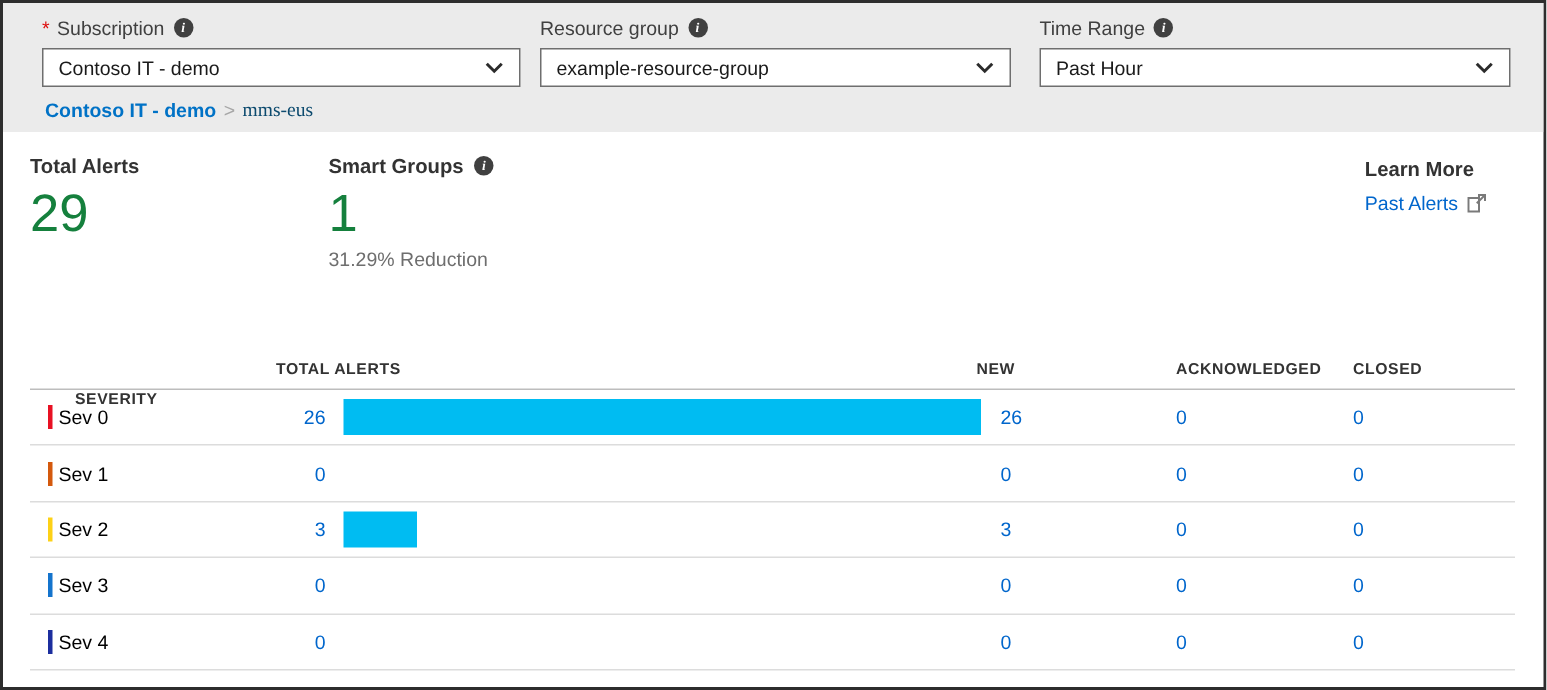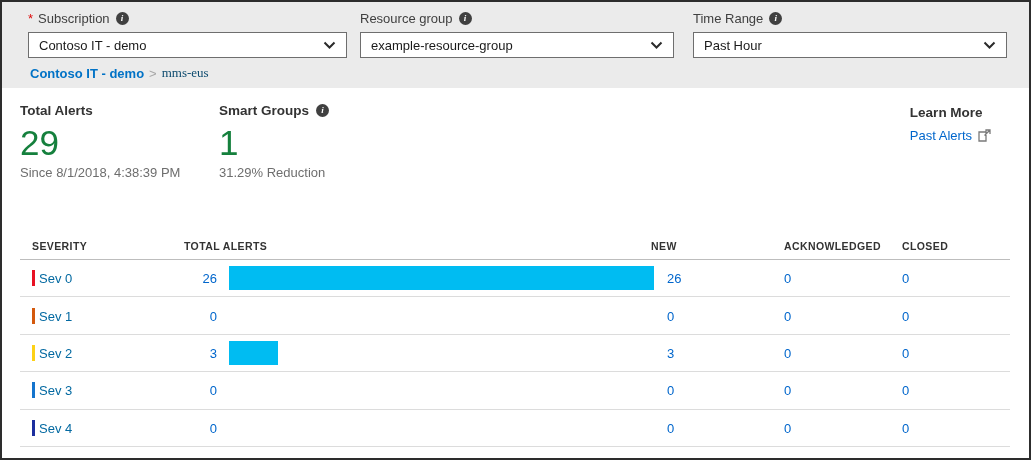--- a/index.html
+++ b/index.html
@@ -41,31 +41,31 @@
   .summary-3 { left:380px; }
   .sum-label { font-size:13.5px; font-weight:bold; color:#333; display:flex; align-items:center; gap:7px; }
   .sum-value { font-size:35px; line-height:1.05; color:#15803d; margin-top:7px; cursor:pointer; }
   .sum-sub { font-size:13px; color:#6e6e6e; margin-top:3px; }
   .learn-more { position:absolute; top:103px; right:38px; text-align:left; }
   .learn-label { font-size:13.5px; font-weight:bold; color:#333; }
   .learn-link { margin-top:8px; font-size:13px; color:#0066cc; display:flex; align-items:center; gap:6px; justify-content:flex-end; cursor:pointer; }
   .ext-icon { display:inline-flex; }
   
   .col-header { position:absolute; top:238px; font-size:10.5px; font-weight:bold; letter-spacing:.4px; color:#333; }
-  .ch-severity { left:30px; }
+  .ch-severity { left:48px;margin-top:20px; }
   .ch-total    { left:182px; }
   .ch-new      { left:649px; }
   .ch-ack      { left:782px; }
   .ch-closed   { left:900px; }
   .header-line { position:absolute; top:257px; left:18px; width:990px; height:0; border-top:1px solid #bdbdbd; }
   .rows-host { position:absolute; top:258px; left:18px; width:990px; }
   .sev-row { position:relative; height:37.4px; border-bottom:1px solid #dcdcdc; }
   .sev-row > * { position:absolute; top:50%; transform:translateY(-50%); }
   .sev-marker { left:12px; width:3px; height:16px; }
-  .sev-label  { left:19px; font-size:13px; color:#0369a1; cursor:pointer; }
+  .sev-label  { left:19px; font-size:13px; color:#000000; cursor:pointer; }
   .cell-total { left:130px; width:67px; text-align:right; font-size:13px; color:#0066cc; cursor:pointer; }
   .cell-bar   { left:209px; height:24px; }
   .cell-new   { left:647px; font-size:13px; color:#0066cc; cursor:pointer; }
   .cell-ack   { left:764px; font-size:13px; color:#0066cc; cursor:pointer; }
   .cell-closed{ left:882px; font-size:13px; color:#0066cc; cursor:pointer; }
 </style>
 </head>
 <body>
 
 <div class="screen">
@@ -123,21 +123,20 @@
       <span class="crumb-sep">&gt;</span>
       <span class="crumb-current">mms-eus</span>
     </div>
   </div>
 
   <div class="summary-col summary-1">
     <div class="sum-label">
       <span>Total Alerts</span>
     </div>
     <div class="sum-value">29</div>
-    <div class="sum-sub">Since 8/1/2018, 4:38:39 PM</div>
   </div>
 
   <div class="summary-col summary-2">
     <div class="sum-label">
       <span>Smart Groups</span>
       <span class="info-icon">i</span>
     </div>
     <div class="sum-value">1</div>
     <div class="sum-sub">31.29% Reduction</div>
   </div>

